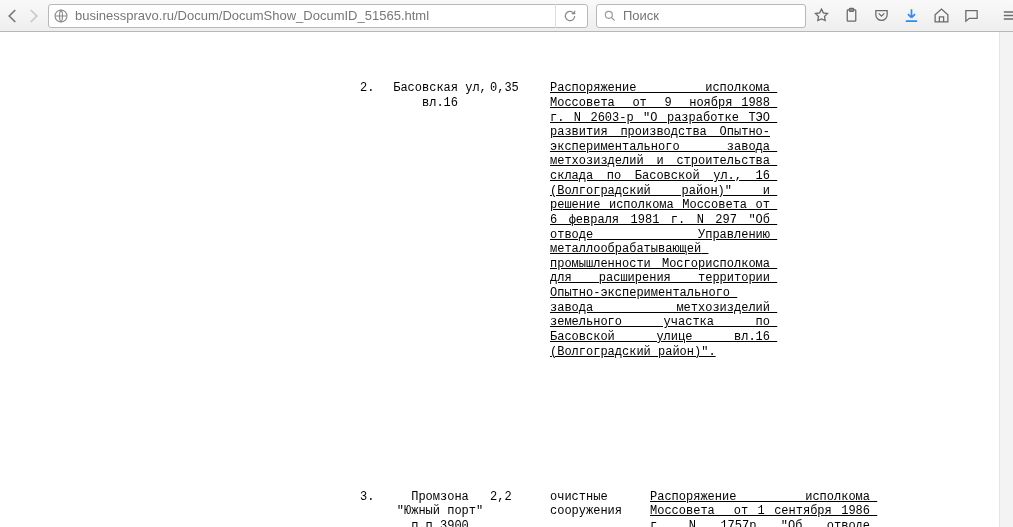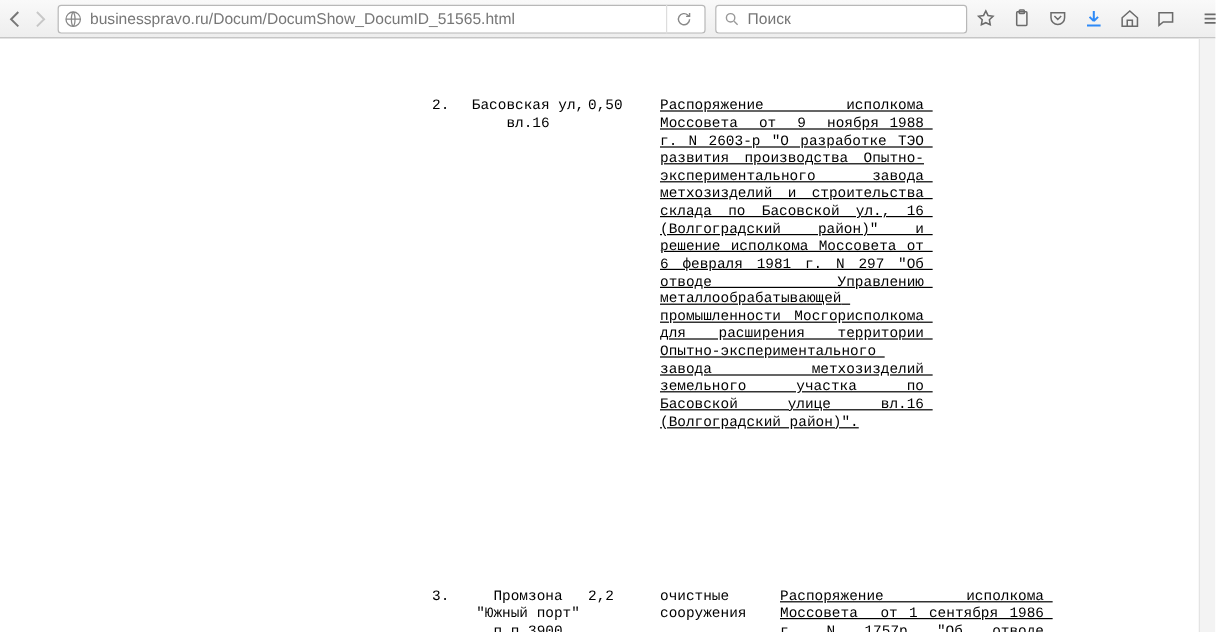--- a/index.html
+++ b/index.html
@@ -175,21 +175,21 @@
     </div>
   </div>
 </div>
 
 <div class="content-wrap">
   <div class="doc">
     <div class="row">
       <div class="c-num">2.</div>
       <div class="c-addr">Басовская ул,
 вл.16</div>
-      <div class="c-val">0,50</div>
+      <div class="c-val">0,35</div>
       <div class="c-desc">Распоряжение   исполкома Моссовета  от  9  ноября 1988 г. N 2603-р "О разработке ТЭО развития производства Опытно-экспериментального завода метхозизделий и строительства склада по Басовской ул., 16 (Волгоградский район)" и решение исполкома Моссовета от 6 февраля 1981 г. N 297 "Об отводе Управлению металлообрабатывающей промышленности Мосгорисполкома для расширения территории Опытно-экспериментального завода метхозизделий земельного участка по Басовской улице вл.16 (Волгоградский район)".</div>
     </div>
     <div class="spacer"></div>
     <div class="row">
       <div class="c-num">3.</div>
       <div class="c-addr">Промзона
 "Южный порт"
 п.п.3900</div>
       <div class="c-val">2,2</div>
       <div class="c-purp">очистные

